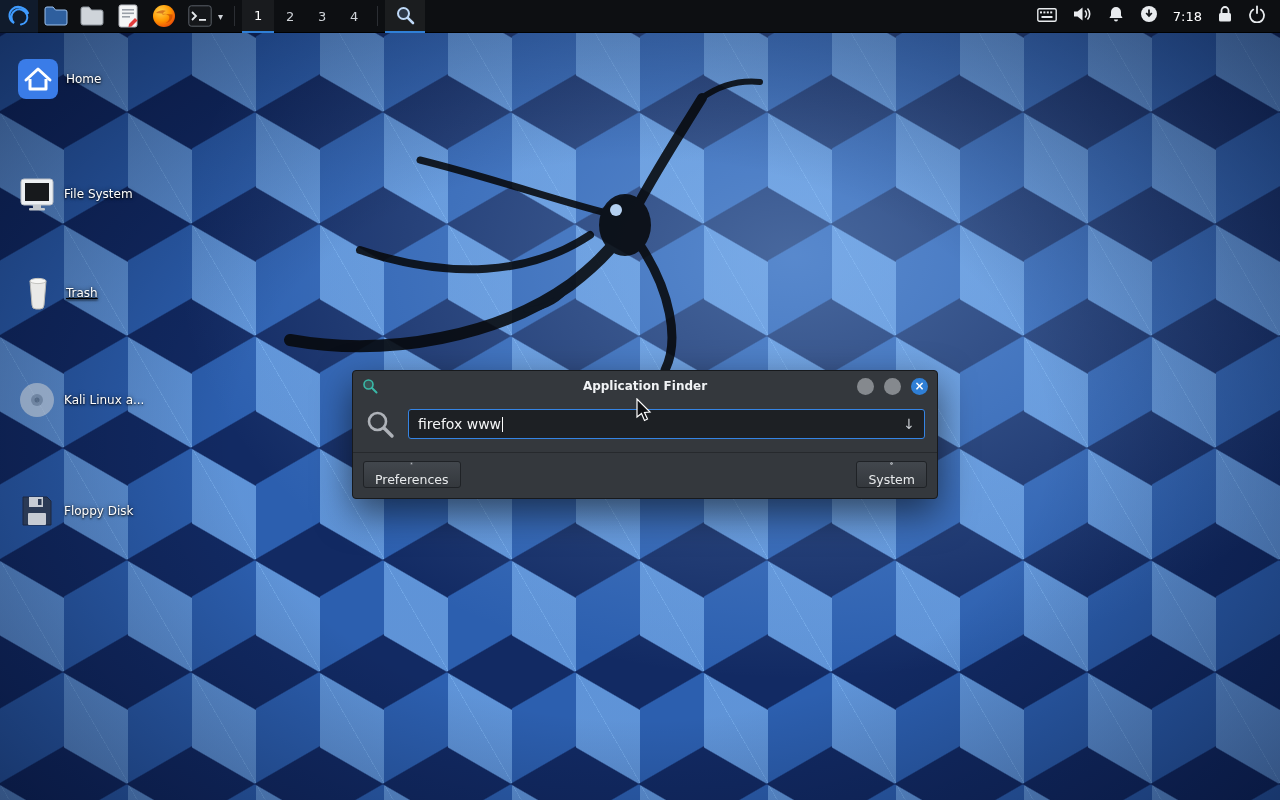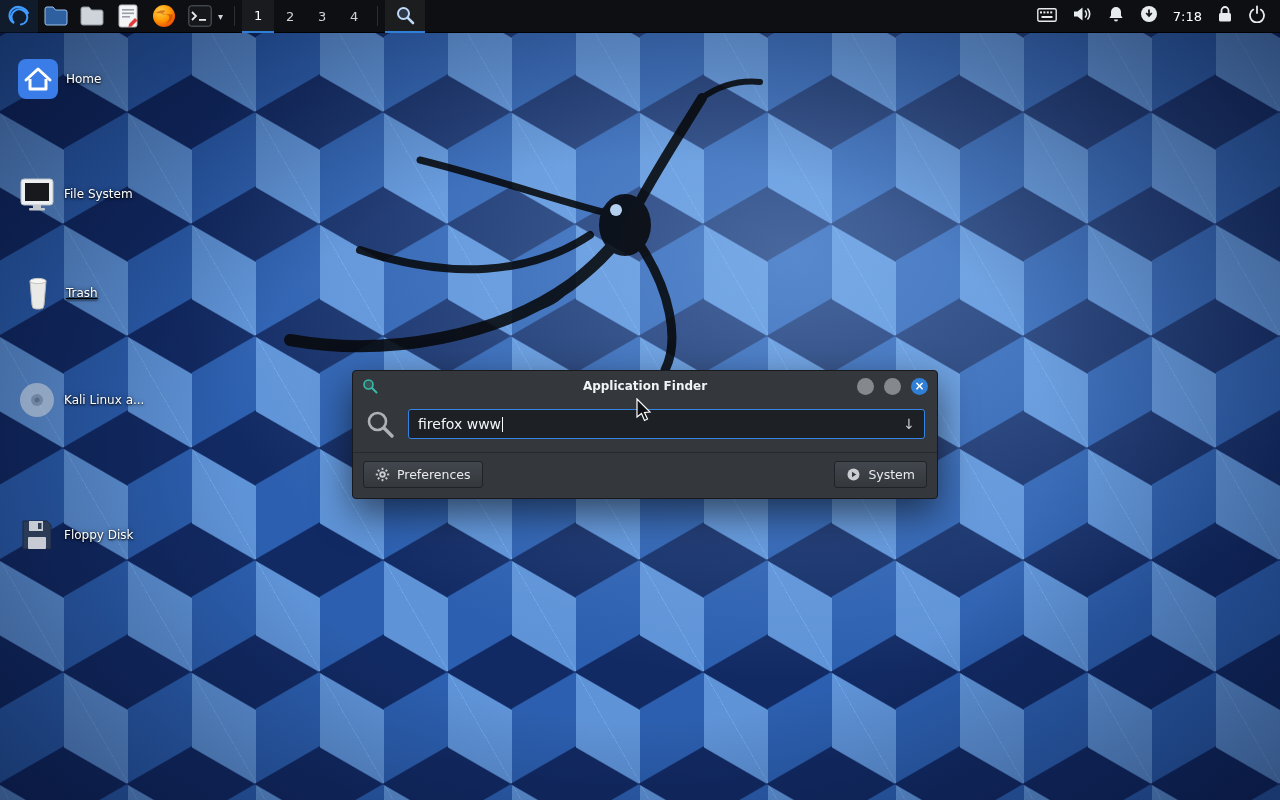--- a/index.html
+++ b/index.html
@@ -64,21 +64,21 @@
   .entry { flex:1; height:30px; background:#1d2024; border:1px solid #3584e4; border-radius:3px;
            display:flex; align-items:center; padding:0 9px; }
   .entry .txt { font-size:14px; color:#f4f5f6; }
   .caret { width:1px; height:15px; background:#fff; margin-left:1px; animation:blink 1.1s steps(1) infinite; }
   @keyframes blink { 50% { opacity:0; } }
   .entry .arrow { margin-left:auto; color:#c9cdd2; font-size:14px; }
   .btn-row { display:flex; justify-content:space-between; padding:8px 10px 10px 10px;
              border-top:1px solid #26292d; }
   .btn { height:27px; display:flex; align-items:center; gap:7px; padding:0 11px;
          background:linear-gradient(#42474d,#34383d); border:1px solid #1f2226; border-radius:3px;
-         color:#e8eaec; font-size:12.5px; }
+         color:#e8eaec; font-size:12.5px;flex-direction:column; }
 
   .cursor { position:absolute; left:636px; top:398px; z-index:40; }
 </style>
 </head>
 <body>
 
 <div class="wallpaper"></div>
 
 <svg class="dragon" width="620" height="330" viewBox="0 0 620 330">
   <g fill="none" stroke="#07090c" stroke-linecap="round">
@@ -242,21 +242,21 @@
   <div class="glyphbox">
     <svg width="44" height="44" viewBox="0 0 44 44" opacity="0.55">
       <circle cx="22" cy="22" r="17" fill="#c9cdd2"></circle>
       <circle cx="22" cy="22" r="6" fill="#8e9399"></circle>
       <circle cx="22" cy="22" r="2.5" fill="#5b6066"></circle>
     </svg>
   </div>
   <div class="lbl">Kali Linux a...</div>
 </div>
 
-<div class="dicon" style="top:512px;">
+<div class="dicon" style="top:488px;">
   <div class="glyphbox">
     <svg width="44" height="44" viewBox="0 0 44 44">
       <path d="M8 8 h24 l4 4 v24 h-28 Z" fill="#2b3a55" stroke="#1c2740"></path>
       <rect x="14" y="8" width="14" height="10" fill="#c7ccd4"></rect>
       <rect x="23" y="10" width="3.5" height="6" fill="#2b3a55"></rect>
       <rect x="13" y="24" width="18" height="12" rx="1" fill="#c7ccd4"></rect>
     </svg>
   </div>
   <div class="lbl">Floppy Disk</div>
 </div>

